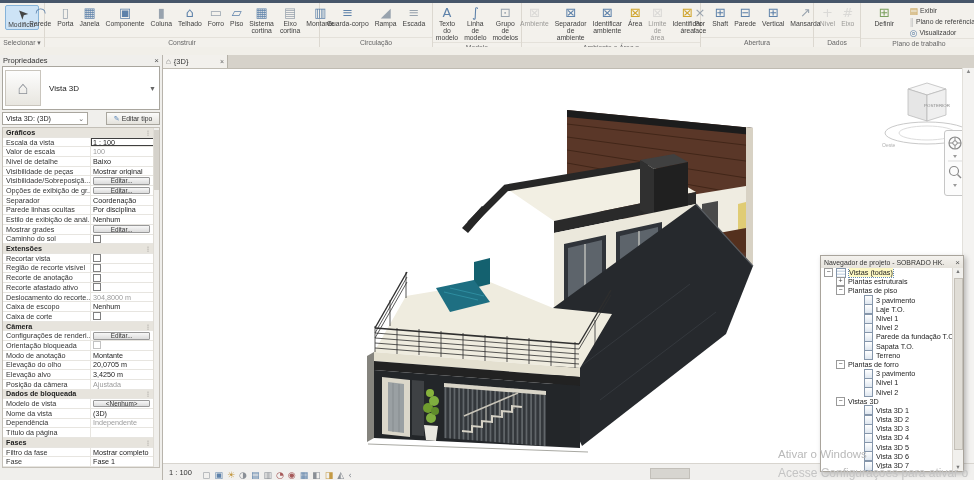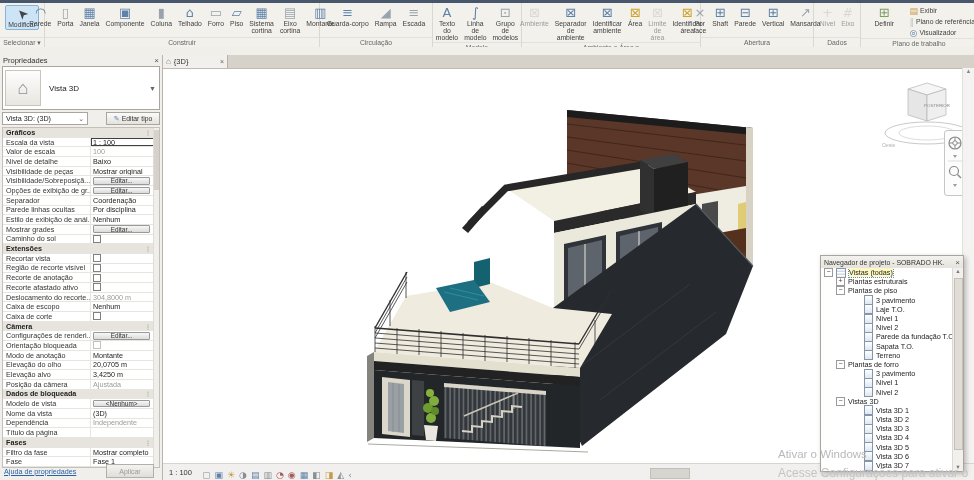--- a/index.html
+++ b/index.html
@@ -594,24 +594,20 @@
             <div class="pval">
               <span class="v-text">Fase 1</span>
 
             </div>
           </div>
         </div>
       <div id="ptable-scroll">
           <div id="ptable-thumb"></div>
         </div>
     </div>
-    <div id="props-footer">
-      <span id="help-link">Ajuda de propriedades</span>
-      <div id="apply-btn">Aplicar</div>
-    </div>
   </div>
 
   <div id="canvas">
     <div id="tabstrip">
       <div id="viewtab">
         <span class="h">⌂</span>
         <span>{3D}</span>
         <span class="x">×</span>
       </div>
     </div>

